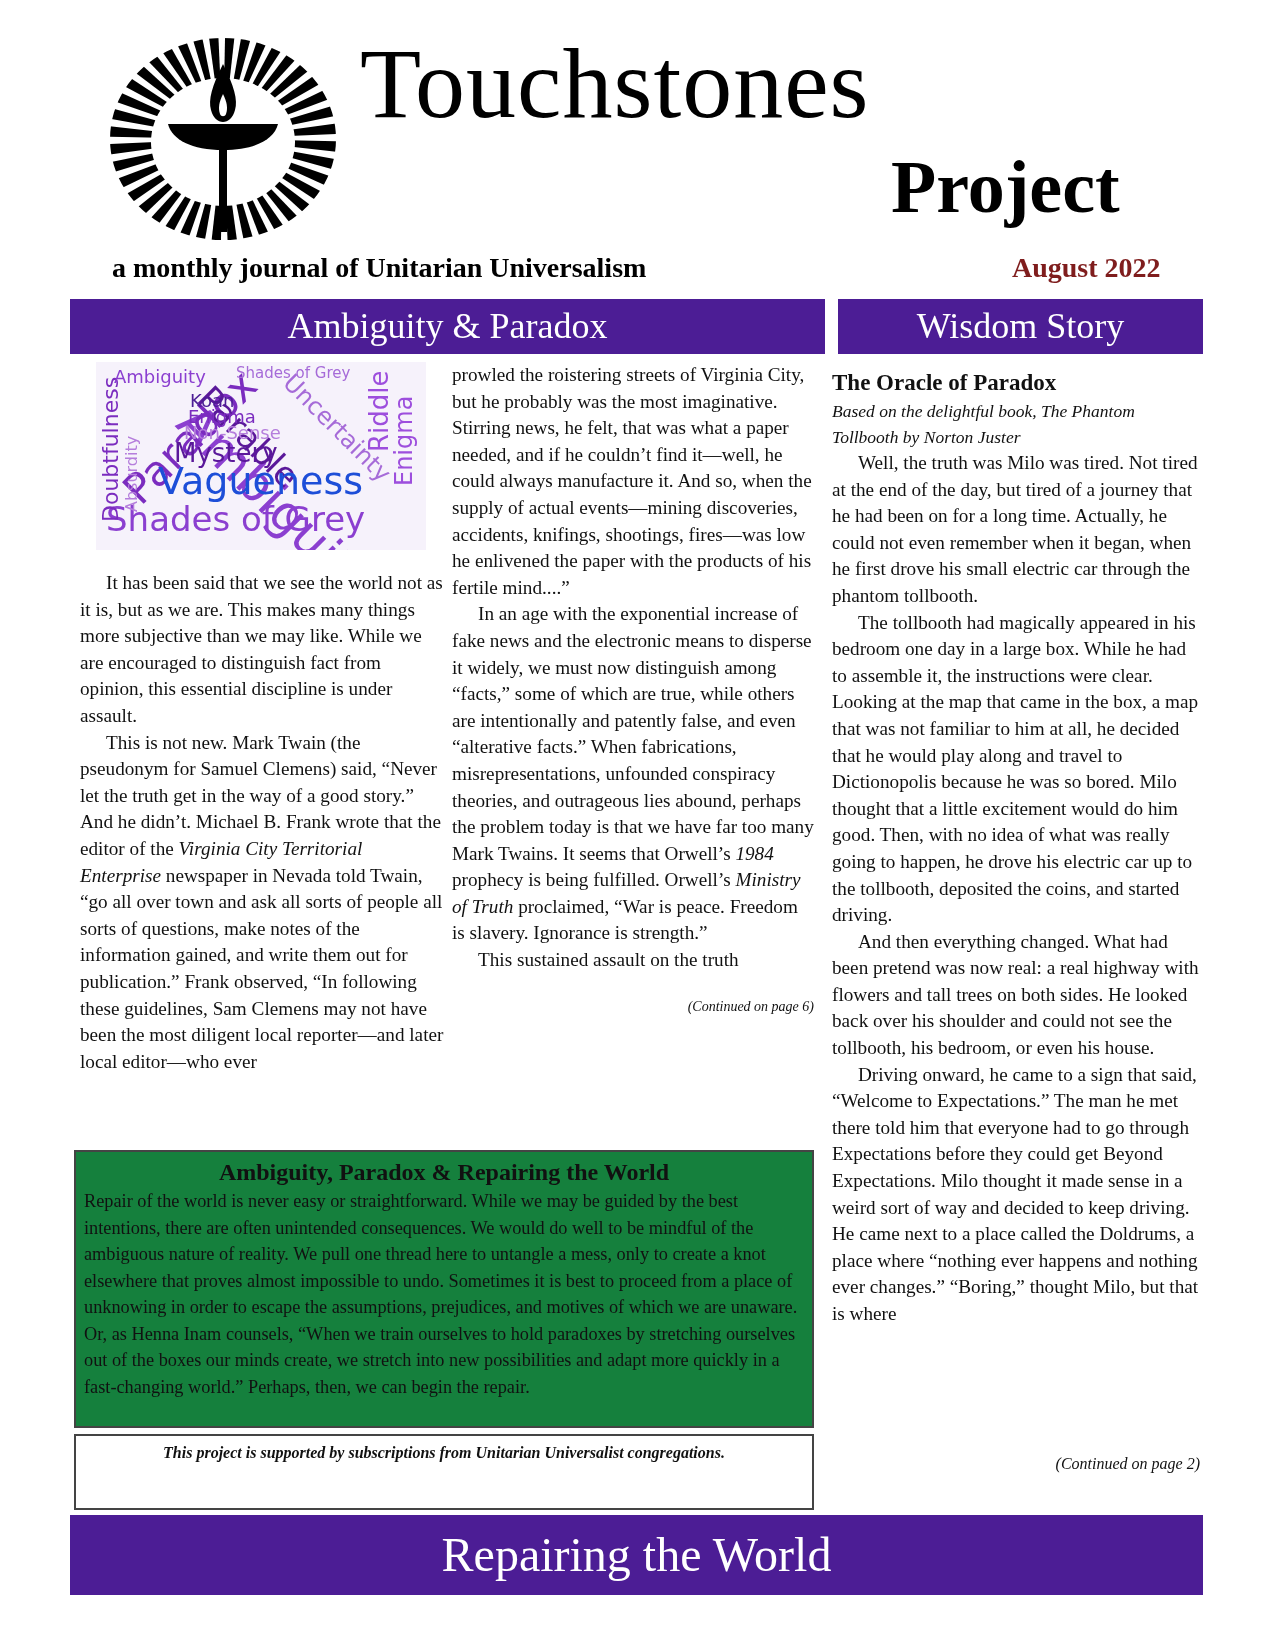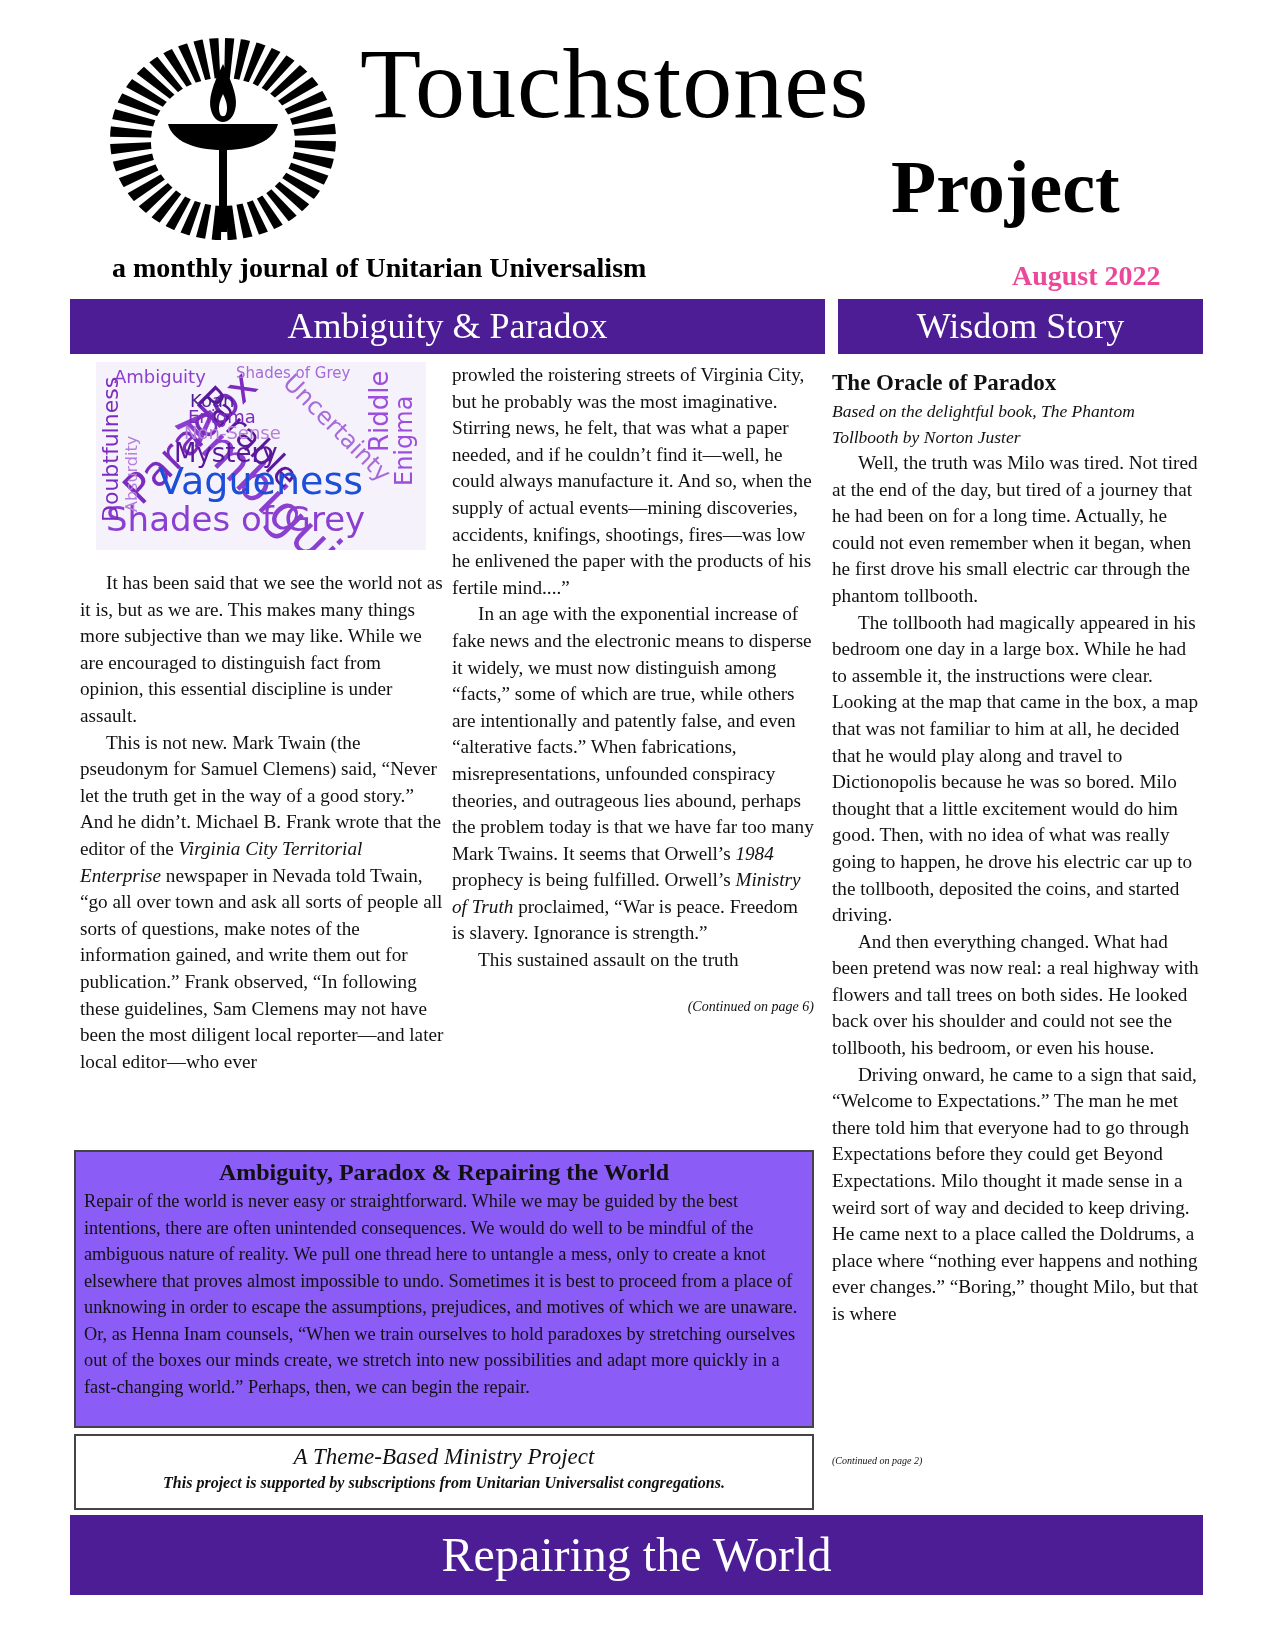--- a/index.html
+++ b/index.html
@@ -7,50 +7,50 @@
          font-family: "DejaVu Serif", "Liberation Serif", serif; color: #111; }
   .abs { position: absolute; }
   .logo { left: 108px; top: 36px; width: 230px; height: 205px; }
   .title-main { left: 360px; top: 34px; font-family: "Liberation Serif", serif; font-weight: normal;
                 font-size: 100px; line-height: 1; letter-spacing: 1px; color: #000; }
   .title-sub { left: 875px; top: 150px; font-family: "Liberation Serif", serif; font-weight: bold;
                font-size: 74px; line-height: 1; color: #000; margin-left: 16px; }
   .tagline { left: 112px; top: 252px; font-family: "Liberation Serif", serif; font-weight: bold;
              font-size: 28px; color: #000; }
   .date { left: 1012px; top: 252px; font-family: "Liberation Serif", serif; font-weight: bold;
-          font-size: 28px; color: #ec4899; margin-top: 8px; }
+          font-size: 28px; color: #7f1d1d; }
   .banner { background: #4c1d95; color: #fff; font-family: "Liberation Serif", serif;
             text-align: center; }
   .banner-left { left: 70px; top: 299px; width: 755px; height: 55px; font-size: 36px; line-height: 55px; }
   .banner-right { left: 838px; top: 299px; width: 365px; height: 55px; font-size: 36px; line-height: 55px; }
   .banner-bottom { left: 70px; top: 1515px; width: 1133px; height: 80px; font-size: 48px; line-height: 80px; }
 
   .wordcloud { left: 96px; top: 362px; width: 330px; height: 188px; background: #f6f2fb; overflow: hidden; }
   .wordcloud span { position: absolute; font-family: "DejaVu Sans", sans-serif; white-space: nowrap; line-height: 1; }
 
   .col { font-family: "Liberation Serif", serif; font-size: 19.2px; line-height: 26.6px; color: #111; }
   .col p { margin: 0; text-indent: 26px; }
   .col p.noindent { text-indent: 0; }
   .col h3 { margin: 0; font-size: 23px; line-height: 30px; font-weight: bold; }
   .col1 { left: 80px; top: 570px; width: 365px; }
   .col2 { left: 452px; top: 362px; width: 362px; }
   .col3 { left: 832px; top: 368px; width: 368px; }
   .cont { font-style: italic; font-size: 14px; text-align: right; margin-top: 20px; }
   .subtitle-italic { font-style: italic; font-size: 17.5px; line-height: 26px; margin: 0; }
 
-  .box1 { left: 74px; top: 1150px; width: 740px; height: 278px; background: #8b5cf6; border: 2px solid #444;
+  .box1 { left: 74px; top: 1150px; width: 740px; height: 278px; background: #15803d; border: 2px solid #444;
           box-sizing: border-box; padding: 4px 8px; font-family: "Liberation Serif", serif; }
   .box1 h4 { margin: 0; text-align: center; font-size: 24px; line-height: 32px; font-weight: bold; }
   .box1 p { margin: 0; font-size: 18.3px; line-height: 26.5px; }
   .box2 { left: 74px; top: 1434px; width: 740px; height: 76px; border: 2px solid #444; box-sizing: border-box;
           text-align: center; font-family: "Liberation Serif", serif; font-style: italic; padding-top: 6px; }
   .box2 .b2t { font-size: 23px; line-height: 30px; }
   .box2 .b2s { font-size: 16px; line-height: 22px; font-weight: bold; }
   .cont2 { left: 832px; top: 1455px; width: 368px; font-family: "Liberation Serif", serif; font-style: italic;
-           font-size: 10px; }
+           font-size: 16px; text-align: right; }
 </style>
 </head>
 <body>
 
 <div class="abs logo">
   <svg width="230" height="205" viewBox="0 0 230 205">
     <defs>
       <clipPath id="ringclip">
         <path d="M115,2 A113,101 0 1,0 115.01,2 Z M115,42 A72,64 0 1,1 114.99,42 Z" clip-rule="evenodd" fill-rule="evenodd"></path>
       </clipPath>
@@ -151,17 +151,16 @@
   <p>And then everything changed. What had been pretend was now real: a real highway with flowers and tall trees on both sides. He looked back over his shoulder and could not see the tollbooth, his bedroom, or even his house.</p>
   <p>Driving onward, he came to a sign that said, “Welcome to Expectations.” The man he met there told him that everyone had to go through Expectations before they could get Beyond Expectations. Milo thought it made sense in a weird sort of way and decided to keep driving. He came next to a place called the Doldrums, a place where “nothing ever happens and nothing ever changes.” “Boring,” thought Milo, but that is where</p>
 </div>
 <div class="abs cont2">(Continued on page 2)</div>
 
 <div class="abs box1">
   <h4>Ambiguity, Paradox &amp; Repairing the World</h4>
   <p>Repair of the world is never easy or straightforward. While we may be guided by the best intentions, there are often unintended consequences. We would do well to be mindful of the ambiguous nature of reality. We pull one thread here to untangle a mess, only to create a knot elsewhere that proves almost impossible to undo. Sometimes it is best to proceed from a place of unknowing in order to escape the assumptions, prejudices, and motives of which we are unaware. Or, as Henna Inam counsels, “When we train ourselves to hold paradoxes by stretching ourselves out of the boxes our minds create, we stretch into new possibilities and adapt more quickly in a fast-changing world.” Perhaps, then, we can begin the repair.</p>
 </div>
 <div class="abs box2">
-  <div class="b2t">A Theme-Based Ministry Project</div>
   <div class="b2s">This project is supported by subscriptions from Unitarian Universalist congregations.</div>
 </div>
 
 <div class="abs banner banner-bottom">Repairing the World</div>
 
 </body></html>

